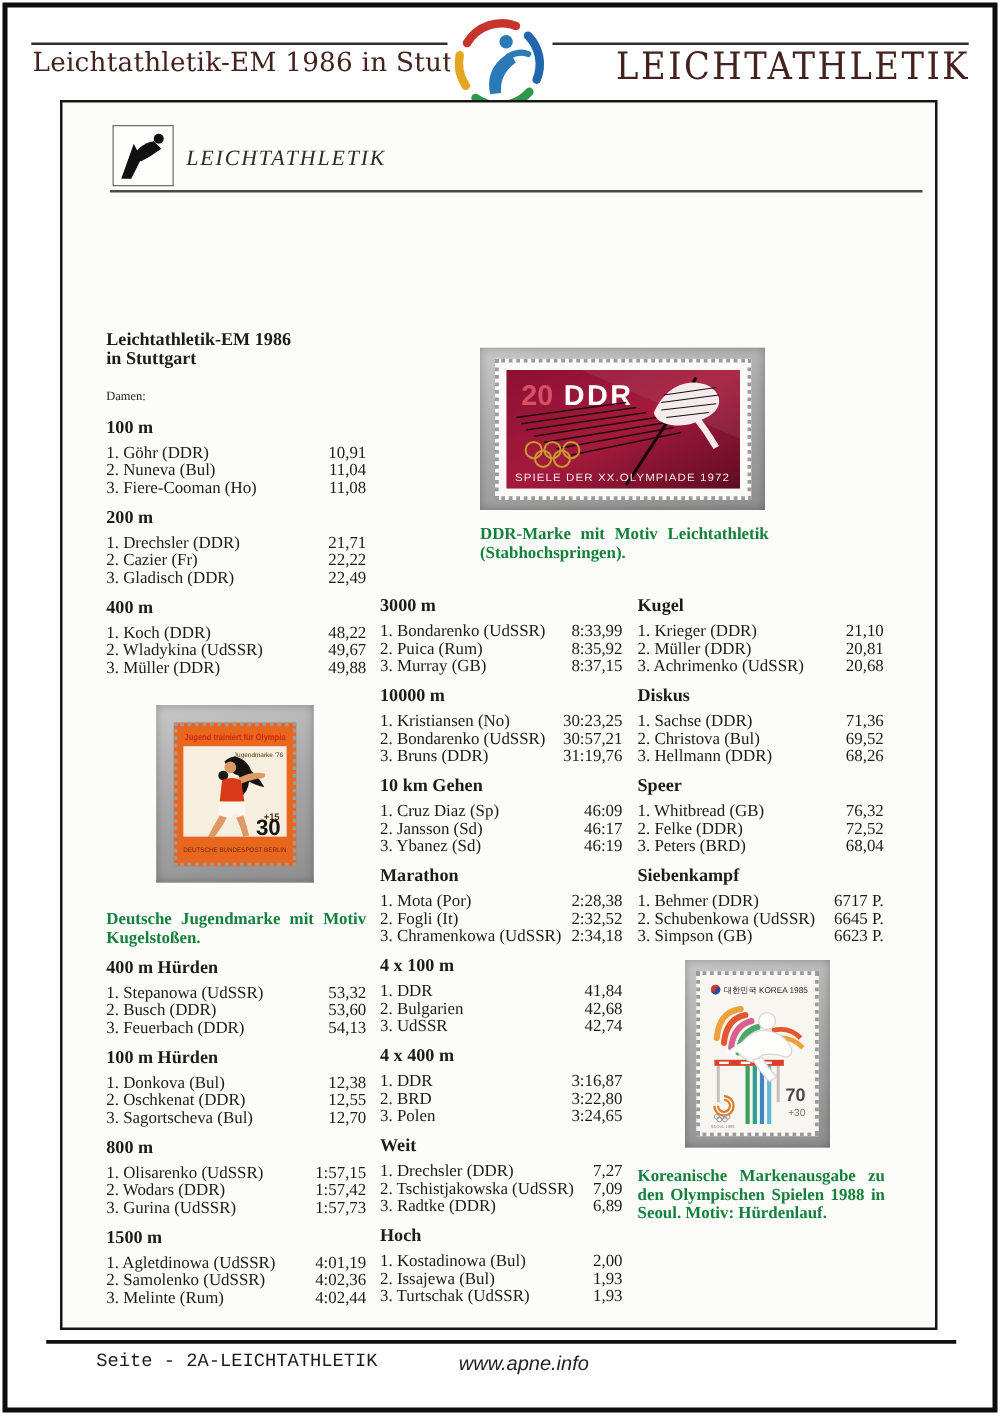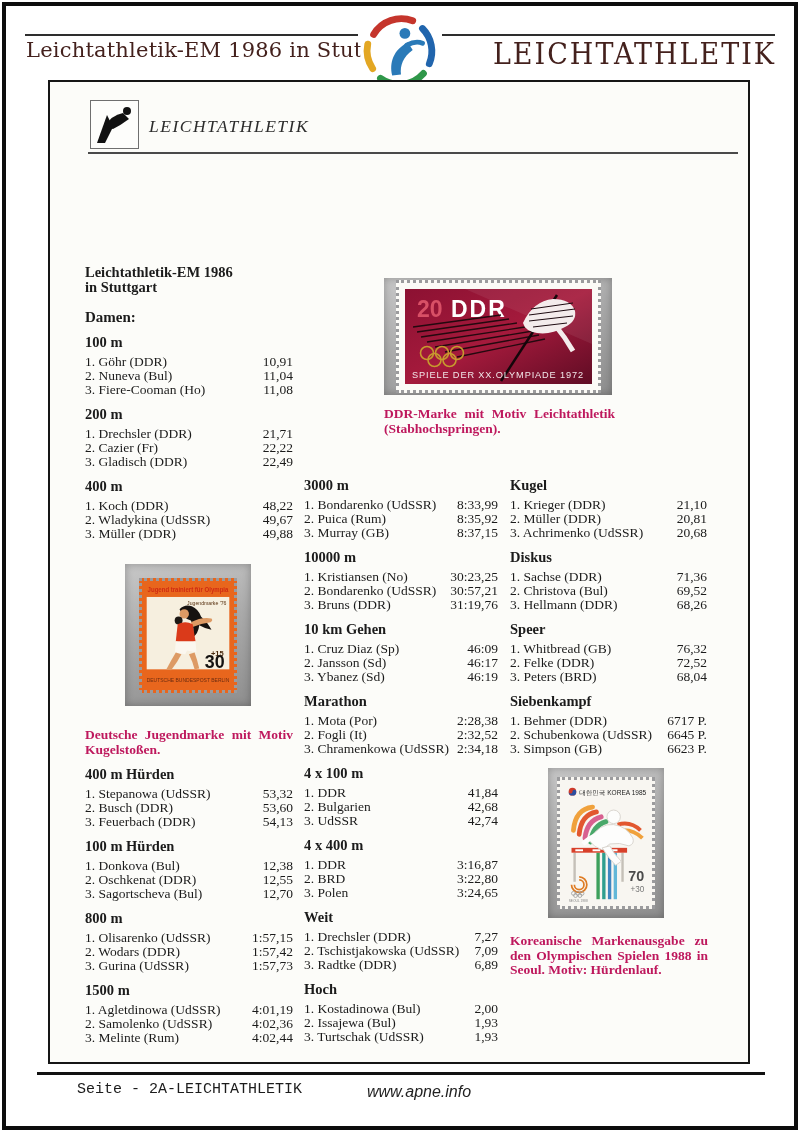--- a/index.html
+++ b/index.html
@@ -23,49 +23,49 @@
   #pgheading{position:absolute;left:99px;top:34px;font-style:italic;font-size:17.5px;
       letter-spacing:1.5px;color:#2c2c2c;}
   #pgrule{position:absolute;left:38px;top:70px;width:650px;height:2px;background:#4a4a4a;}
 
   
   .col{position:absolute;}
   #col1{left:35px;top:183px;width:208px;}
   #col2{left:254px;top:396px;width:194px;}
   #col3{left:460px;top:396px;width:197px;}
   .intro{font-weight:bold;font-size:14.5px;line-height:15px;}
-  .cat{font-weight:bold;font-size:15px;line-height:15px;margin-top:15px;}
+  .cat{font-weight:normal;font-size:10px;line-height:15px;margin-top:15px;}
   .section{margin-top:10px;}
   .rep > .section:first-child{margin-top:10px;}
   #col2 > .section:first-child, #col3 > .section:first-child{margin-top:0;}
   .col1-bottom{margin-top:6px;}
   .sec-title{font-weight:bold;font-size:14.5px;line-height:15px;margin-bottom:5px;}
   .row{display:flex;justify-content:space-between;font-size:13.5px;line-height:14px;}
   .row .nm{white-space:nowrap;}
   .row .val{text-align:right;}
 
   
   .mount{background:linear-gradient(165deg,#c8c8c8 0%,#aaaaaa 45%,#8e8e8e 100%);
       box-shadow:inset 0 0 8px rgba(0,0,0,.28);display:flex;align-items:center;justify-content:center;}
   .stamp{border:3px dotted #9b9b9d;box-sizing:border-box;}
   .stamp svg{display:block;width:100%;height:100%;}
   svg text{font-family:"Liberation Sans",sans-serif;}
 
   #ddrfig{position:absolute;left:334px;top:196px;width:231px;}
-  .ddr-mount{width:228px;height:117px;}
+  .ddr-mount{width:228px;height:130px;}
   .ddr-stamp{width:205px;height:113px;background:#fbfaf6;padding:6px;}
 
   .jugend-mount{width:126px;height:142px;margin-left:40px;margin-top:23px;}
   .jugend-stamp{width:98px;height:115px;background:#e8661d;}
 
   #koreafig{position:absolute;left:460px;top:686px;width:198px;}
   .korea-mount{width:116px;height:150px;margin-left:38px;}
   .korea-stamp{width:98px;height:132px;background:#f8f6f1;}
 
-  .caption{font-weight:bold;font-size:13.5px;line-height:14.5px;text-align:justify;color:#be185d;}
+  .caption{font-weight:bold;font-size:13.5px;line-height:14.5px;text-align:justify;color:#15803d;}
   #ddrfig .caption{margin-top:12px;width:231px;}
   #col1 .caption{margin-top:22px;width:208px;}
   #koreafig .caption{margin-top:16px;width:198px;}
 
   
   #footer-rule{position:absolute;left:31px;top:1066px;width:728px;height:2.5px;background:#111;}
   #footer-label{position:absolute;left:32px;top:1075px;font-family:Liberation Mono, monospace;
       font-size:15px;color:#1c1c1c;margin-left:39px;}
   #footer-site{position:absolute;left:361px;top:1077px;font-family:"Liberation Sans",sans-serif;
       font-style:italic;font-size:16px;color:#222;}

